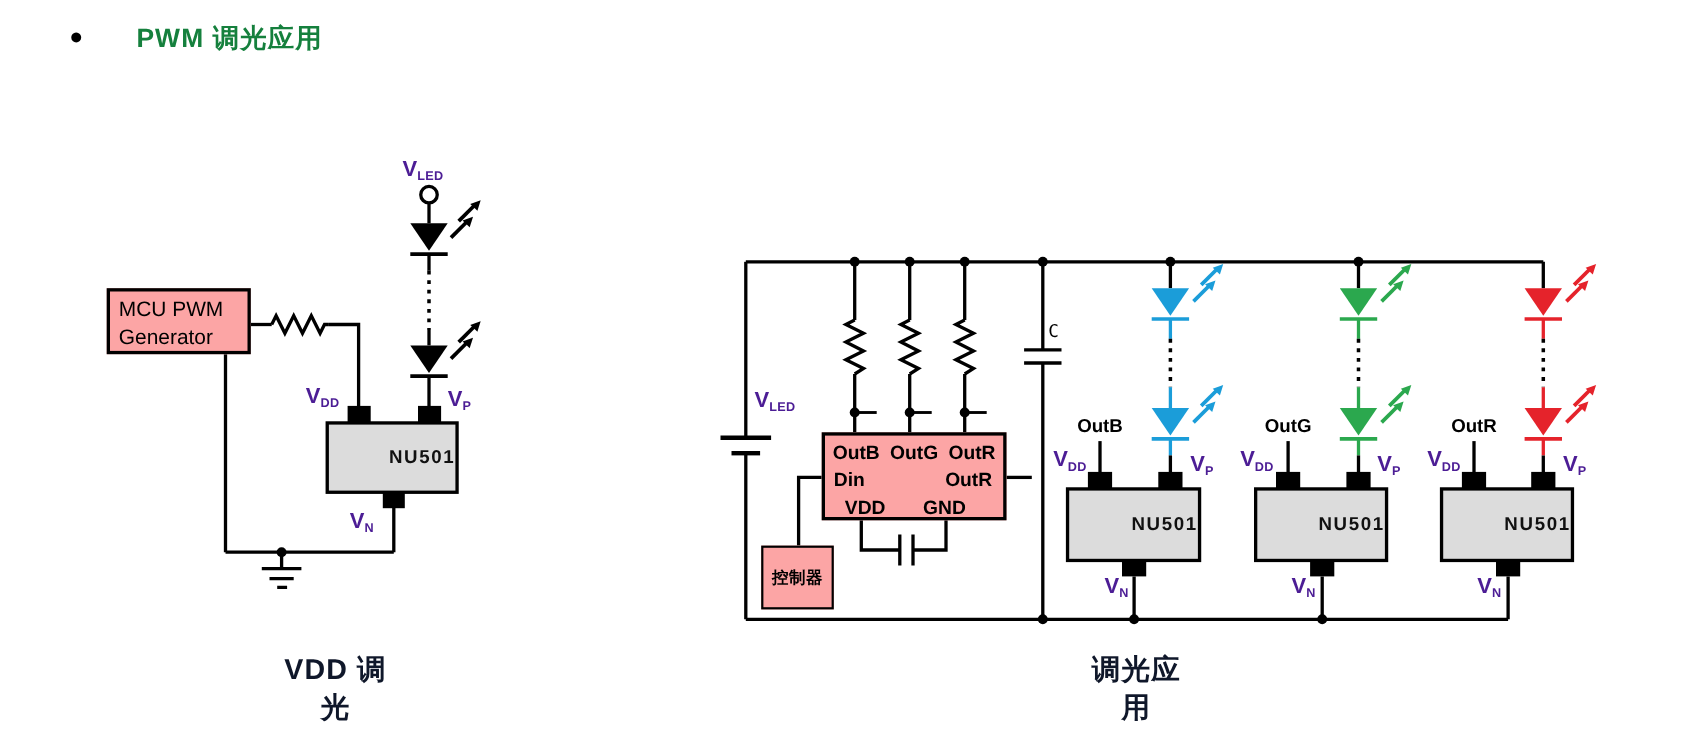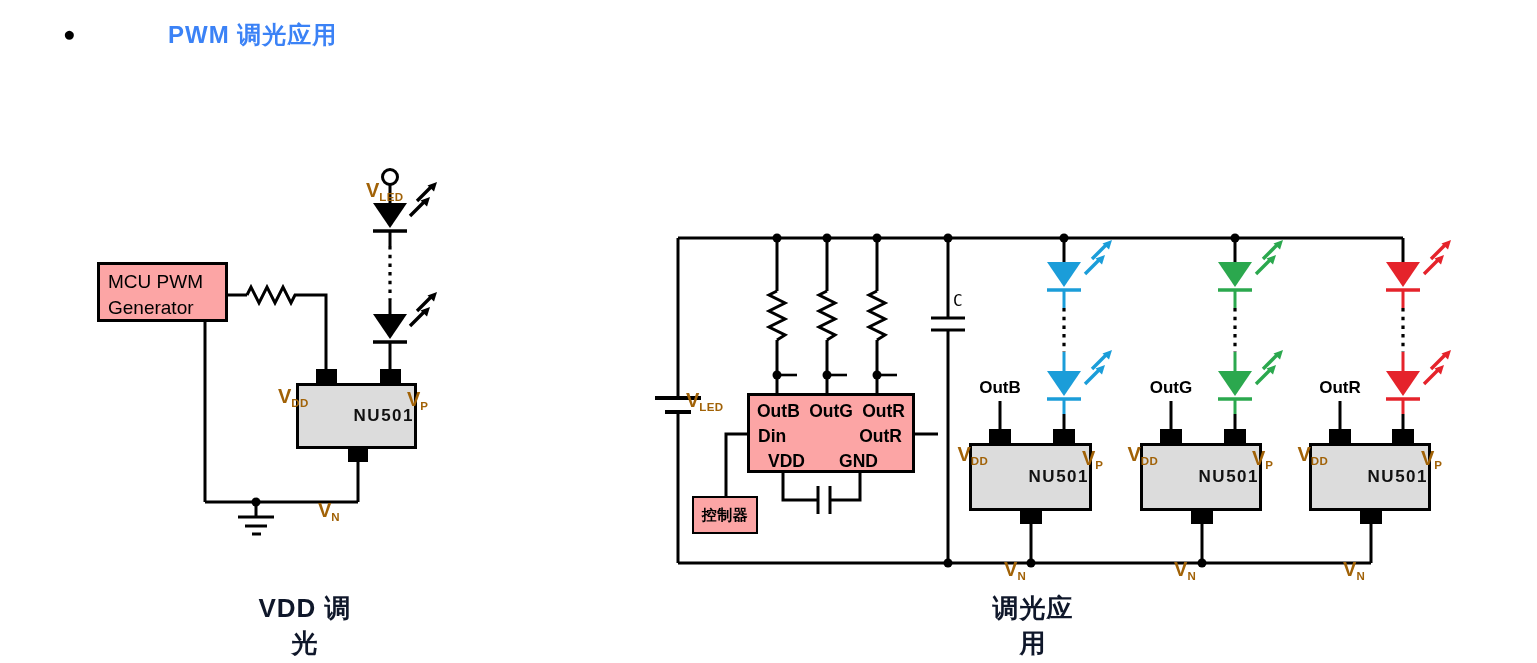--- a/index.html
+++ b/index.html
@@ -4,33 +4,33 @@
 <style>
   html,body{margin:0;padding:0;background:#fff;}
   #page{position:relative;width:1537px;height:663px;background:#ffffff;overflow:hidden;
         font-family:"Liberation Sans","DejaVu Sans",sans-serif;color:#000;}
   svg{position:absolute;left:0;top:0;}
   .wire{stroke:var(--ink,#000);stroke-width:3;fill:none;}
   .wire.thin{stroke-width:2.6;}
   .wire.thick{stroke-width:4;}
   .dash{stroke:var(--ink,#000);stroke-width:3.2;fill:none;stroke-dasharray:3.5 5.2;}
   .dot{fill:var(--ink,#000);}
-  .lbl{position:absolute;font-weight:bold;color:#a16207;white-space:nowrap;margin-top:36px;}
+  .lbl{position:absolute;font-weight:bold;color:#4c1d95;white-space:nowrap;}
   .vlabel{font-size:20px;}
   .vlabel sub{font-size:11.5px;font-weight:bold;vertical-align:-4px;letter-spacing:.3px;}
   .box{position:absolute;box-sizing:border-box;border:3px solid #000;background:#fca5a5;}
   .chipbox{background:var(--chip-fill,#DCDCDC);display:flex;align-items:center;justify-content:flex-end;}
   .chipname{font-size:17px;font-weight:bold;letter-spacing:1.5px;color:#111;}
   .pin{position:absolute;background:#000;}
   .mcu-text{position:absolute;left:8px;top:4px;font-size:19px;line-height:26px;color:#000;}
   .ic-row{position:absolute;left:0;width:100%;box-sizing:border-box;display:flex;font-size:17.5px;font-weight:bold;}
   .caption{position:absolute;font-size:26px;font-weight:bold;text-align:center;letter-spacing:1px;color:#0f172a;}
   .outlbl{position:absolute;font-size:17px;font-weight:bold;text-align:center;width:54px;}
   .title-bullet{position:absolute;left:63px;top:22px;font-size:21px;color:#000;}
-  .title-text{position:absolute;left:124px;top:19px;font-size:24px;font-weight:bold;letter-spacing:1px;color:#3b82f6;margin-left:44px;}
+  .title-text{position:absolute;left:124px;top:19px;font-size:24px;font-weight:bold;letter-spacing:1px;color:#15803d;}
   .clabel{position:absolute;font-family:"DejaVu Sans Mono",monospace;font-size:16px;color:#000;}
   .ctrl-box{display:flex;align-items:center;justify-content:center;border-width:2.6px;
             font-size:15px;font-weight:bold;letter-spacing:.5px;}
 </style>
 </head>
 <body>
 
 <div id="page">
 
   <svg width="1537" height="663" viewBox="0 0 1537 663">
@@ -220,21 +220,21 @@
     <div class="ic-row" style="top:30px;justify-content:space-between;padding:0 10px 0 8px;">
       <span>Din</span>
       <span>OutR</span>
     </div>
     <div class="ic-row" style="top:55px;justify-content:space-between;padding:0 34px 0 18px;">
       <span>VDD</span>
       <span>GND</span>
     </div>
   </div>
 
-  <div class="box ctrl-box" style="left:692px;top:496px;width:66px;height:38px;">
+  <div class="box ctrl-box" style="left:692px;top:496px;width:66px;height:58px;">
     <span>控制器</span>
   </div>
 
   <div class="box chipbox" style="left:969px;top:443px;width:123px;height:68px;">
     <span class="chipname">NU501</span>
   </div>
   <div class="pin" style="left:989px;top:429px;width:22px;height:15px;"></div>
   <div class="pin" style="left:1053px;top:429px;width:22px;height:15px;"></div>
   <div class="pin" style="left:1020px;top:510px;width:22px;height:14px;"></div>
 

